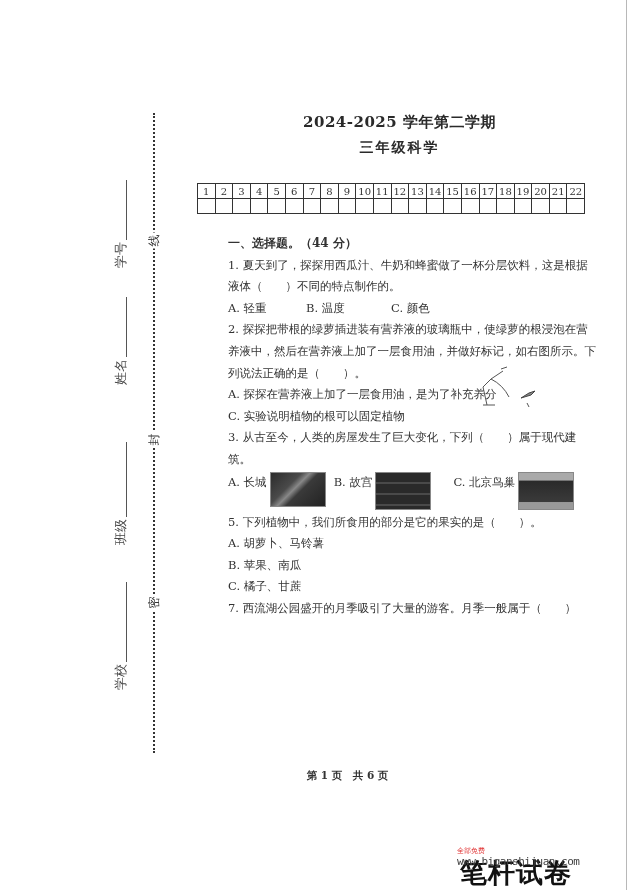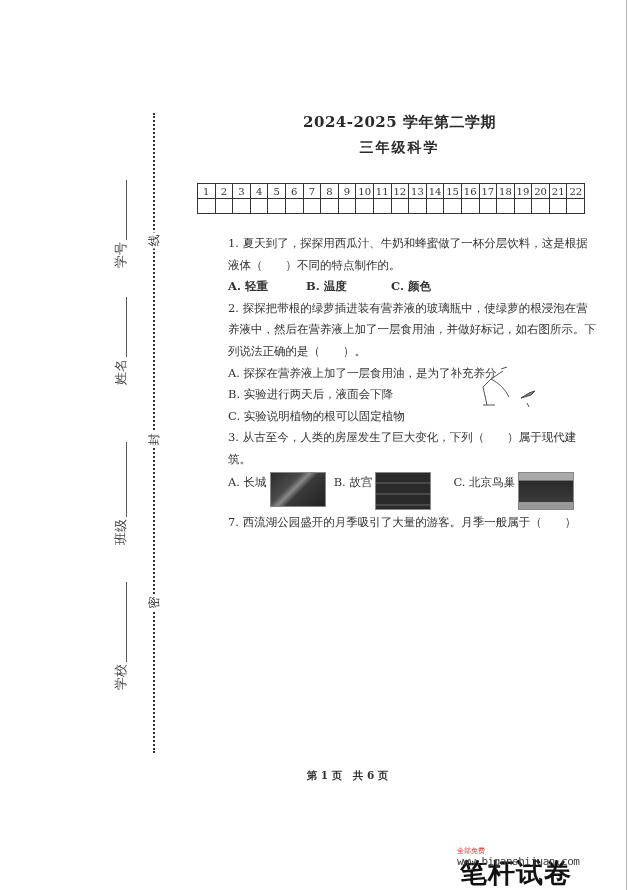--- a/index.html
+++ b/index.html
@@ -112,21 +112,20 @@
     }
     .section-title {
       font-weight: bold;
       font-size: 12px;
     }
     .opts {
       display: flex;
     }
     .opts .o {
       display: inline-block;
-      font-weight: bold;
     }
     .q3-opts {
       display: flex;
       align-items: flex-start;
       height: 40px;
       margin-top: 1px;
     }
     .photo {
       display: inline-block;
       background: linear-gradient(160deg, #555 0%, #222 50%, #3a3a3a 100%);
@@ -276,50 +275,56 @@
     <td></td>
     <td></td>
     <td></td>
     <td></td>
     <td></td>
   </tr>
 </tbody>
   </table>
 
 <div class="content">
+  <div class="section-title">一、选择题。（44 分）</div>
 
   <div>
     <div>1. 夏天到了，探探用西瓜汁、牛奶和蜂蜜做了一杯分层饮料，这是根据液体（　　）不同的特点制作的。</div>
     <div class="opts">
       <span class="o" style="width:78px;">A. 轻重</span>
       <span class="o" style="width:85px;">B. 温度</span>
       <span class="o">C. 颜色</span>
     </div>
   </div>
 
   <div>
     <div>2. 探探把带根的绿萝插进装有营养液的玻璃瓶中，使绿萝的根浸泡在营养液中，然后在营养液上加了一层食用油，并做好标记，如右图所示。下列说法正确的是（　　）。</div>
     <div>A. 探探在营养液上加了一层食用油，是为了补充养分</div>
-    <div>B. 实验进行两天后，液面会下降</div>
     <div>C. 实验说明植物的根可以固定植物</div>
   </div>
 
   <div>
     <div>3. 从古至今，人类的房屋发生了巨大变化，下列（　　）属于现代建筑。</div>
     <div class="q3-opts">
       <span class="o">A. 长城</span>
       <span class="photo wall"></span>
       <span class="o">B. 故宫</span>
       <span class="photo palace"></span>
       <span class="o" style="margin-left:14px;">C. 北京鸟巢</span>
       <span class="photo nest"></span>
     </div>
   </div>
 
 
+  <div>
+    <div>5. 下列植物中，我们所食用的部分是它的果实的是（　　）。</div>
+    <div>A. 胡萝卜、马铃薯</div>
+    <div>B. 苹果、南瓜</div>
+    <div>C. 橘子、甘蔗</div>
+  </div>
 
 
   <div>
     <div>7. 西流湖公园盛开的月季吸引了大量的游客。月季一般属于（　　）</div>
   </div>
 </div>
 
 <svg class="sketch" viewBox="0 0 80 50">
   <path d="M14 40 L10 22 L18 14 L30 6" stroke="#555" stroke-width="1" fill="none"></path>
   <path d="M10 40 L22 40" stroke="#555" stroke-width="1" fill="none"></path>

